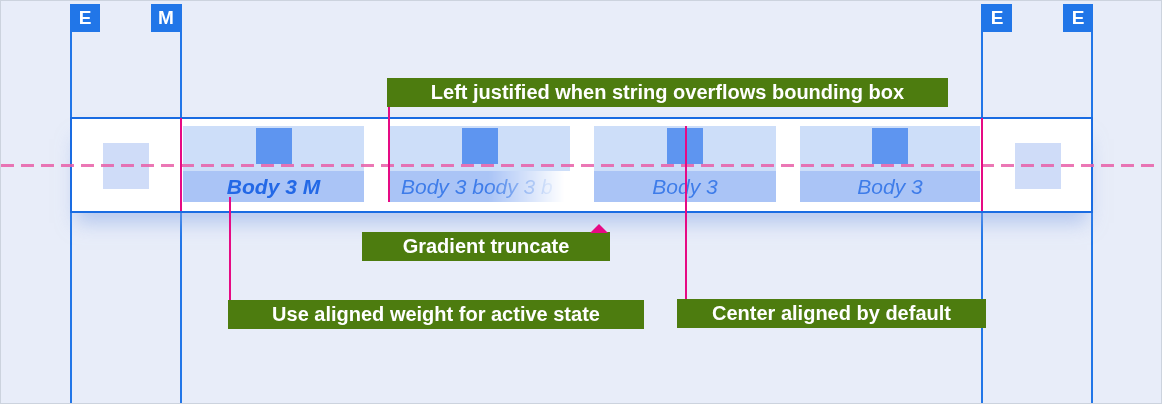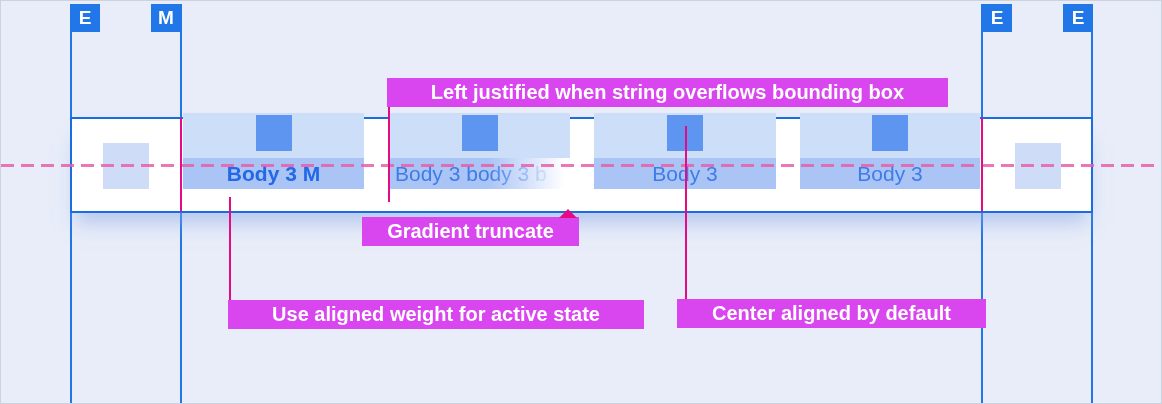--- a/index.html
+++ b/index.html
@@ -15,46 +15,46 @@
     font-size:19px;font-weight:bold;display:flex;align-items:center;justify-content:center;z-index:7;}
   .marker.m1{left:69px}.marker.m2{left:150px}.marker.m3{left:981px}.marker.m4{left:1062px}
   
   .band{position:absolute;left:69px;top:116px;width:1023px;height:96px;background:#fff;
     border:2px solid #1a6ce2;box-sizing:border-box;z-index:2;
     box-shadow:0 16px 18px -6px rgba(140,170,230,.55);}
   
   .slot{position:absolute;top:142px;width:46px;height:46px;background:#cfdcf8;z-index:3;}
   .slot.left{left:102px}.slot.right{left:1014px}
   
-  .tab{position:absolute;top:112px;height:64px;z-index:3;}
+  .tab{position:absolute;top:125px;height:64px;z-index:3;font-style:italic;}
   .tab .rect{position:absolute;left:0;top:0;width:100%;height:45px;background:#cddef9;}
   .tab .icon{position:absolute;top:2px;left:50%;margin-left:-18px;width:36px;height:36px;background:#5e95f0;}
   .tab .strip{position:absolute;left:0;top:45px;width:100%;height:31px;background:#aac4f6;
     font-size:21px;line-height:31px;text-align:center;color:#3e7ce9;white-space:nowrap;overflow:hidden;}
   .tab.t1{left:182px;width:181px}.tab.t2{left:388px;width:181px}
   .tab.t3{left:593px;width:182px}.tab.t4{left:799px;width:180px}
   .tab.active .strip{font-weight:bold;color:#2368e6;}
-  .tab.truncate .strip{text-align:left;padding-left:6px;box-sizing:border-box;
+  .tab.truncate .strip{text-align:left;padding-left:12px;box-sizing:border-box;
     -webkit-mask-image:linear-gradient(90deg,#000 55%,rgba(0,0,0,0) 97%);
     mask-image:linear-gradient(90deg,#000 55%,rgba(0,0,0,0) 97%);}
   
   .dashline{position:absolute;left:0;top:163px;width:100%;height:3px;z-index:4;opacity:.85;
     background:repeating-linear-gradient(90deg,#e85fa8 0 13px,rgba(0,0,0,0) 13px 20px);}
   
   .pline{position:absolute;width:2px;background:#e60a84;z-index:5;}
   .pline.margin-left{left:179px;top:117px;height:93px;}
   .pline.margin-right{left:980px;top:117px;height:93px;}
   .pline.overflow{left:387px;top:106px;height:95px;}
   .pline.active{left:228px;top:196px;height:104px;}
   .pline.center{left:684px;top:125px;height:174px;}
   
-  .note{position:absolute;height:29px;line-height:29px;background:#d946ef;color:#fff;
+  .note{position:absolute;height:29px;line-height:29px;background:#4d7c0f;color:#fff;
     font-size:20px;font-weight:bold;text-align:center;z-index:6;white-space:nowrap;}
   .note.overflow{left:386px;top:77px;width:561px;}
-  .note.gradient{left:361px;top:216px;width:217px;}
+  .note.gradient{left:361px;top:231px;width:248px;}
   .note.gradient::after{content:"";position:absolute;top:-8px;right:2px;width:0;height:0;
     border-left:9px solid rgba(0,0,0,0);border-right:9px solid rgba(0,0,0,0);border-bottom:9px solid #e60a84;}
   .note.active{left:227px;top:299px;width:416px;}
   .note.center{left:676px;top:298px;width:309px;}
 </style>
 </head>
 <body>
 
 <div class="canvas">
 

